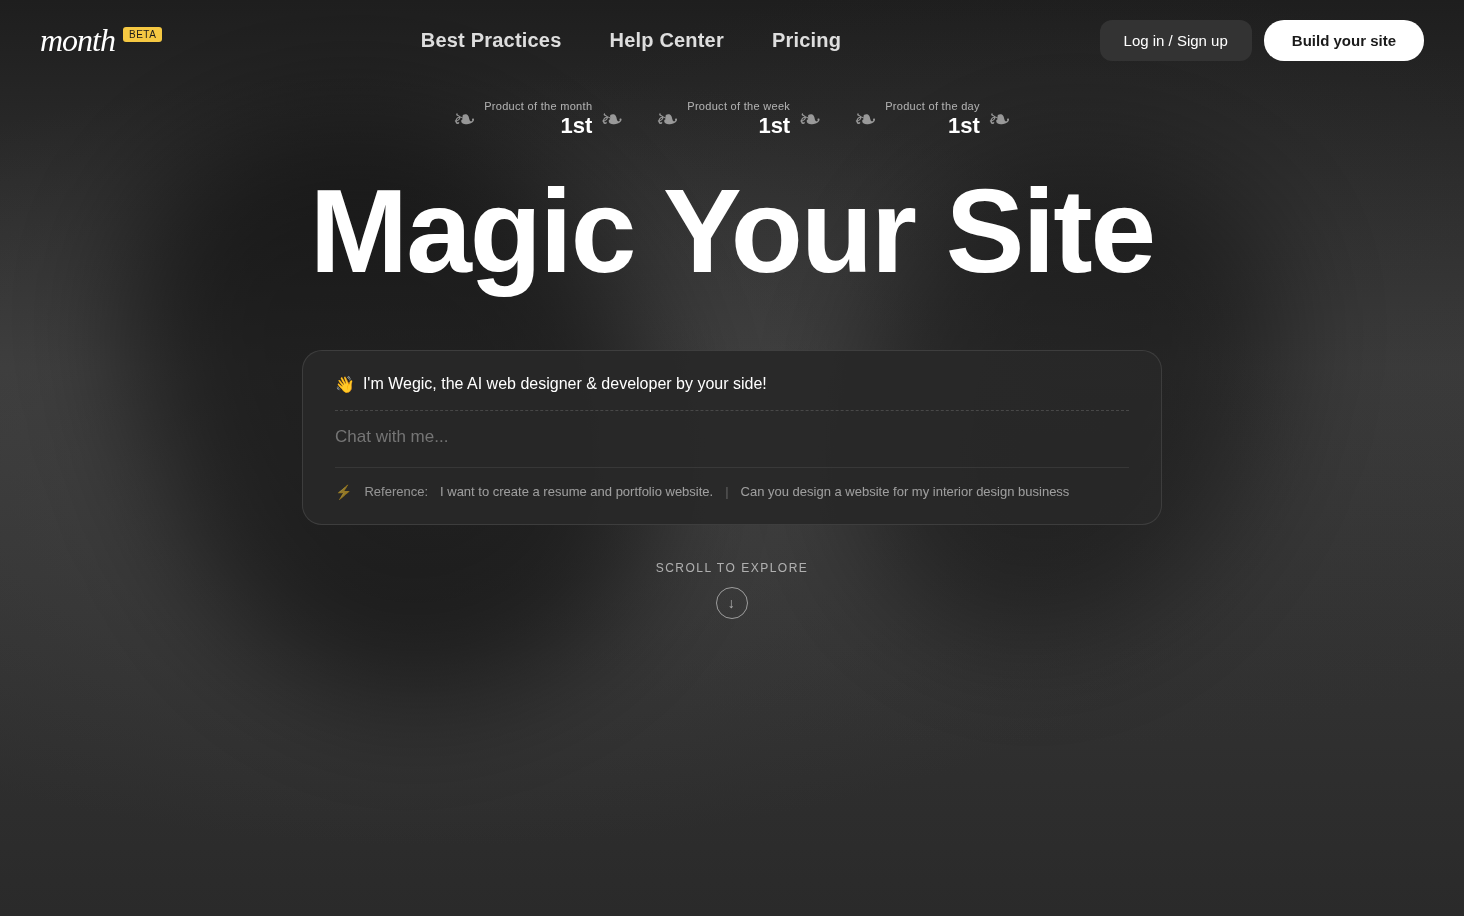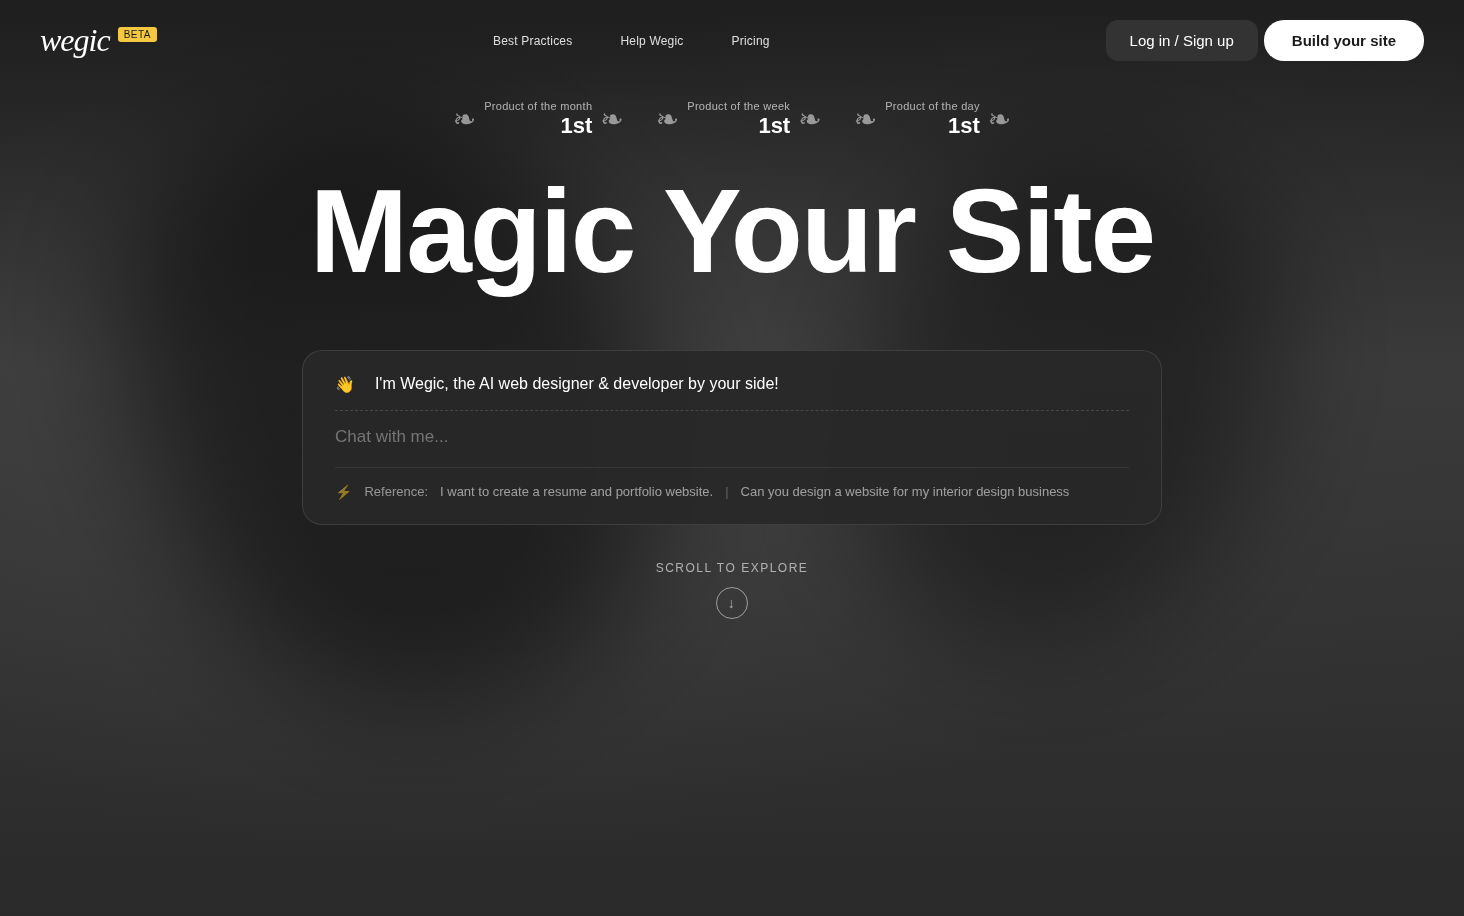--- a/index.html
+++ b/index.html
@@ -86,29 +86,29 @@
     .nav-links {
       display: flex;
       align-items: center;
       gap: 48px;
       list-style: none;
     }
 
     .nav-links a {
       color: rgba(255,255,255,0.85);
       text-decoration: none;
-      font-size: 12px;
-      font-weight: 400;
+      font-size: 20px;
+      font-weight: 700;
       letter-spacing: 0.2px;
     }
 
     .nav-actions {
       display: flex;
       align-items: center;
-      gap: 6px;
+      gap: 12px;
     }
 
     .btn-login {
       background: #333;
       color: white;
       border: none;
       padding: 12px 24px;
       border-radius: 12px;
       font-size: 15px;
       font-weight: 500;
@@ -201,21 +201,20 @@
       display: flex;
       align-items: center;
       gap: 8px;
       margin-bottom: 16px;
     }
 
     .chat-intro-text {
       color: white;
       font-size: 16px;
       font-weight: 500;
-      margin-left: 12px;
     }
 
     .chat-divider {
       border: none;
       border-top: 1px dashed rgba(255,255,255,0.15);
       margin-bottom: 16px;
     }
 
     .chat-input-area {
       width: 100%;
@@ -289,30 +288,30 @@
   </style>
 </head>
 <body>
 
 <div class="bg-overlay"></div>
 <div class="bg-shape bg-shape-1"></div>
 <div class="bg-shape bg-shape-2"></div>
 
 <nav>
   <div class="logo-area">
-    <span class="logo-text">wegic</span>
+    <span class="logo-text">month</span>
     <span class="beta-badge">BETA</span>
   </div>
 
   <ul class="nav-links">
     <li>
       <a href="#">Best Practices</a>
     </li>
     <li>
-      <a href="#">Help Wegic</a>
+      <a href="#">Help Center</a>
     </li>
     <li>
       <a href="#">Pricing</a>
     </li>
   </ul>
 
   <div class="nav-actions">
     <button class="btn-login">Log in / Sign up</button>
     <button class="btn-build">Build your site</button>
   </div>

